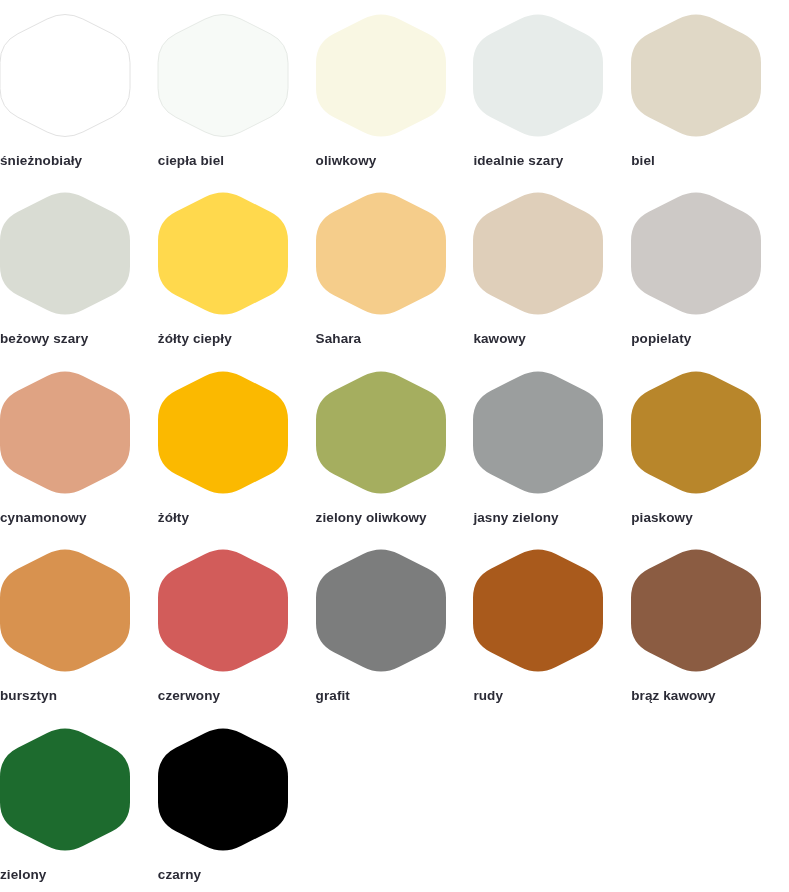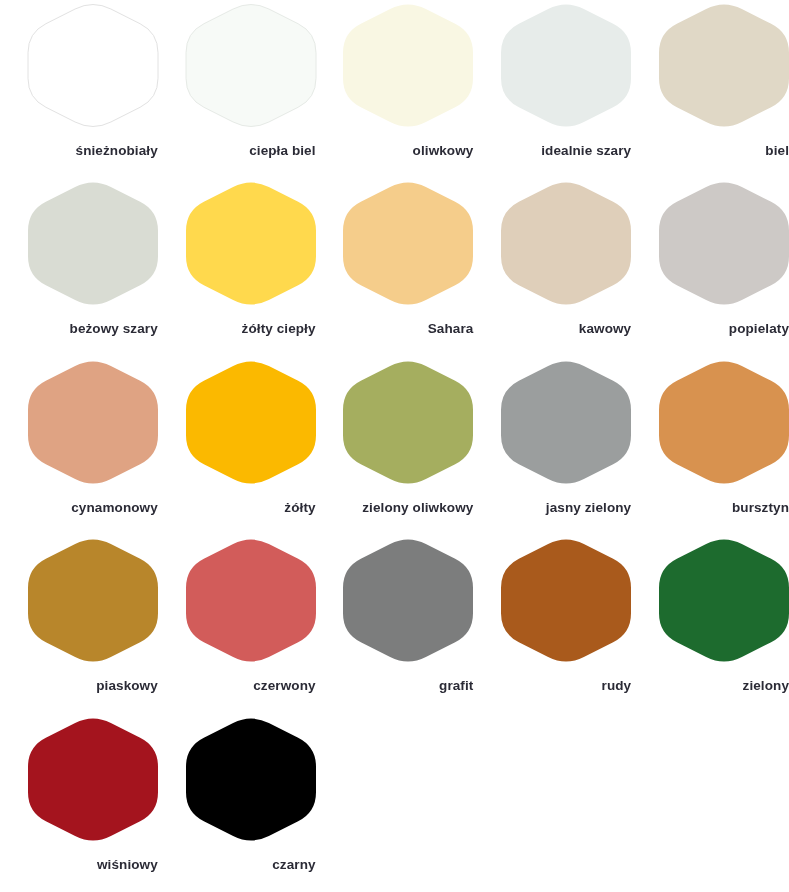--- a/index.html
+++ b/index.html
@@ -20,22 +20,23 @@
     grid-template-columns: repeat(5, 1fr);
     grid-template-rows: repeat(5, 1fr);
     width: 789px;
     height: 892px;
     box-sizing: border-box;
   }
 
   .swatch-cell {
     display: flex;
     flex-direction: column;
-    align-items: flex-end;
+    align-items: flex-start;
     justify-content: flex-start;
+    padding-top: 10px;
     box-sizing: border-box;
   }
 
   .hex-wrap {
     width: 130px;
     height: 131px;
     position: relative;
     display: block;
   }
 
@@ -169,36 +170,36 @@
       <div class="hex-wrap">
         <svg class="hex-svg" viewBox="0 0 130 131">
           <path d="M47.14,9.00 Q65.00,0.00 82.86,9.00 L112.14,23.75 Q130.00,32.75 130.00,52.75 L130.00,78.25 Q130.00,98.25 112.14,107.25 L82.86,122.00 Q65.00,131.00 47.14,122.00 L17.86,107.25 Q0.00,98.25 0.00,78.25 L0.00,52.75 Q0.00,32.75 17.86,23.75 Z" fill="#9b9e9e"></path>
         </svg>
       </div>
       <div class="swatch-label">jasny zielony</div>
     </div>
     <div class="swatch-cell">
       <div class="hex-wrap">
         <svg class="hex-svg" viewBox="0 0 130 131">
+          <path d="M47.14,9.00 Q65.00,0.00 82.86,9.00 L112.14,23.75 Q130.00,32.75 130.00,52.75 L130.00,78.25 Q130.00,98.25 112.14,107.25 L82.86,122.00 Q65.00,131.00 47.14,122.00 L17.86,107.25 Q0.00,98.25 0.00,78.25 L0.00,52.75 Q0.00,32.75 17.86,23.75 Z" fill="#b8862b"></path>
+        </svg>
+      </div>
+      <div class="swatch-label">piaskowy</div>
+    </div>
+    <div class="swatch-cell">
+      <div class="hex-wrap">
+        <svg class="hex-svg" viewBox="0 0 130 131">
           <path d="M47.14,9.00 Q65.00,0.00 82.86,9.00 L112.14,23.75 Q130.00,32.75 130.00,52.75 L130.00,78.25 Q130.00,98.25 112.14,107.25 L82.86,122.00 Q65.00,131.00 47.14,122.00 L17.86,107.25 Q0.00,98.25 0.00,78.25 L0.00,52.75 Q0.00,32.75 17.86,23.75 Z" fill="#d8924f"></path>
         </svg>
       </div>
       <div class="swatch-label">bursztyn</div>
     </div>
     <div class="swatch-cell">
       <div class="hex-wrap">
         <svg class="hex-svg" viewBox="0 0 130 131">
-          <path d="M47.14,9.00 Q65.00,0.00 82.86,9.00 L112.14,23.75 Q130.00,32.75 130.00,52.75 L130.00,78.25 Q130.00,98.25 112.14,107.25 L82.86,122.00 Q65.00,131.00 47.14,122.00 L17.86,107.25 Q0.00,98.25 0.00,78.25 L0.00,52.75 Q0.00,32.75 17.86,23.75 Z" fill="#b8862b"></path>
-        </svg>
-      </div>
-      <div class="swatch-label">piaskowy</div>
-    </div>
-    <div class="swatch-cell">
-      <div class="hex-wrap">
-        <svg class="hex-svg" viewBox="0 0 130 131">
           <path d="M47.14,9.00 Q65.00,0.00 82.86,9.00 L112.14,23.75 Q130.00,32.75 130.00,52.75 L130.00,78.25 Q130.00,98.25 112.14,107.25 L82.86,122.00 Q65.00,131.00 47.14,122.00 L17.86,107.25 Q0.00,98.25 0.00,78.25 L0.00,52.75 Q0.00,32.75 17.86,23.75 Z" fill="#d25c5a"></path>
         </svg>
       </div>
       <div class="swatch-label">czerwony</div>
     </div>
     <div class="swatch-cell">
       <div class="hex-wrap">
         <svg class="hex-svg" viewBox="0 0 130 131">
           <path d="M47.14,9.00 Q65.00,0.00 82.86,9.00 L112.14,23.75 Q130.00,32.75 130.00,52.75 L130.00,78.25 Q130.00,98.25 112.14,107.25 L82.86,122.00 Q65.00,131.00 47.14,122.00 L17.86,107.25 Q0.00,98.25 0.00,78.25 L0.00,52.75 Q0.00,32.75 17.86,23.75 Z" fill="#7c7d7d"></path>
         </svg>
@@ -209,34 +210,34 @@
       <div class="hex-wrap">
         <svg class="hex-svg" viewBox="0 0 130 131">
           <path d="M47.14,9.00 Q65.00,0.00 82.86,9.00 L112.14,23.75 Q130.00,32.75 130.00,52.75 L130.00,78.25 Q130.00,98.25 112.14,107.25 L82.86,122.00 Q65.00,131.00 47.14,122.00 L17.86,107.25 Q0.00,98.25 0.00,78.25 L0.00,52.75 Q0.00,32.75 17.86,23.75 Z" fill="#a95a1c"></path>
         </svg>
       </div>
       <div class="swatch-label">rudy</div>
     </div>
     <div class="swatch-cell">
       <div class="hex-wrap">
         <svg class="hex-svg" viewBox="0 0 130 131">
+          <path d="M47.14,9.00 Q65.00,0.00 82.86,9.00 L112.14,23.75 Q130.00,32.75 130.00,52.75 L130.00,78.25 Q130.00,98.25 112.14,107.25 L82.86,122.00 Q65.00,131.00 47.14,122.00 L17.86,107.25 Q0.00,98.25 0.00,78.25 L0.00,52.75 Q0.00,32.75 17.86,23.75 Z" fill="#8b5c42"></path>
+        </svg>
+      </div>
+      <div class="swatch-label">brąz kawowy</div>
+    </div>
+    <div class="swatch-cell">
+      <div class="hex-wrap">
+        <svg class="hex-svg" viewBox="0 0 130 131">
           <path d="M47.14,9.00 Q65.00,0.00 82.86,9.00 L112.14,23.75 Q130.00,32.75 130.00,52.75 L130.00,78.25 Q130.00,98.25 112.14,107.25 L82.86,122.00 Q65.00,131.00 47.14,122.00 L17.86,107.25 Q0.00,98.25 0.00,78.25 L0.00,52.75 Q0.00,32.75 17.86,23.75 Z" fill="#1d6b2e"></path>
         </svg>
       </div>
       <div class="swatch-label">zielony</div>
     </div>
     <div class="swatch-cell">
       <div class="hex-wrap">
         <svg class="hex-svg" viewBox="0 0 130 131">
-          <path d="M47.14,9.00 Q65.00,0.00 82.86,9.00 L112.14,23.75 Q130.00,32.75 130.00,52.75 L130.00,78.25 Q130.00,98.25 112.14,107.25 L82.86,122.00 Q65.00,131.00 47.14,122.00 L17.86,107.25 Q0.00,98.25 0.00,78.25 L0.00,52.75 Q0.00,32.75 17.86,23.75 Z" fill="#a4141e"></path>
-        </svg>
-      </div>
-      <div class="swatch-label">wiśniowy</div>
-    </div>
-    <div class="swatch-cell">
-      <div class="hex-wrap">
-        <svg class="hex-svg" viewBox="0 0 130 131">
           <path d="M47.14,9.00 Q65.00,0.00 82.86,9.00 L112.14,23.75 Q130.00,32.75 130.00,52.75 L130.00,78.25 Q130.00,98.25 112.14,107.25 L82.86,122.00 Q65.00,131.00 47.14,122.00 L17.86,107.25 Q0.00,98.25 0.00,78.25 L0.00,52.75 Q0.00,32.75 17.86,23.75 Z" fill="#000000"></path>
         </svg>
       </div>
       <div class="swatch-label">czarny</div>
     </div>
   </div>
 
 </body></html>

